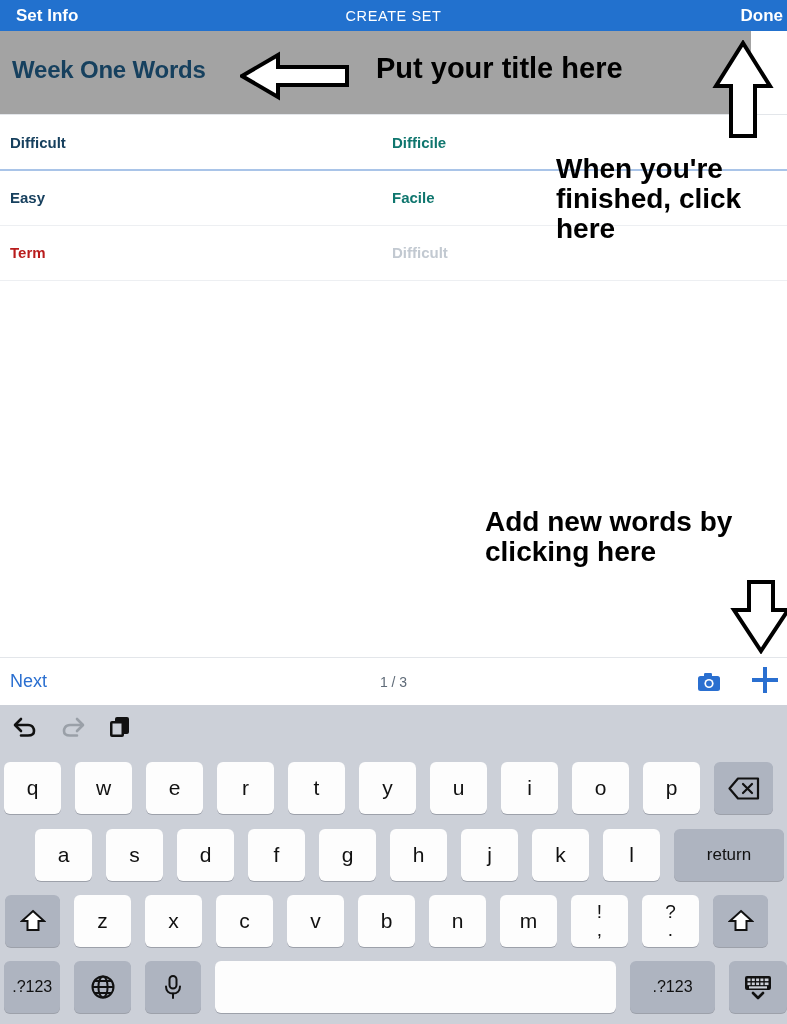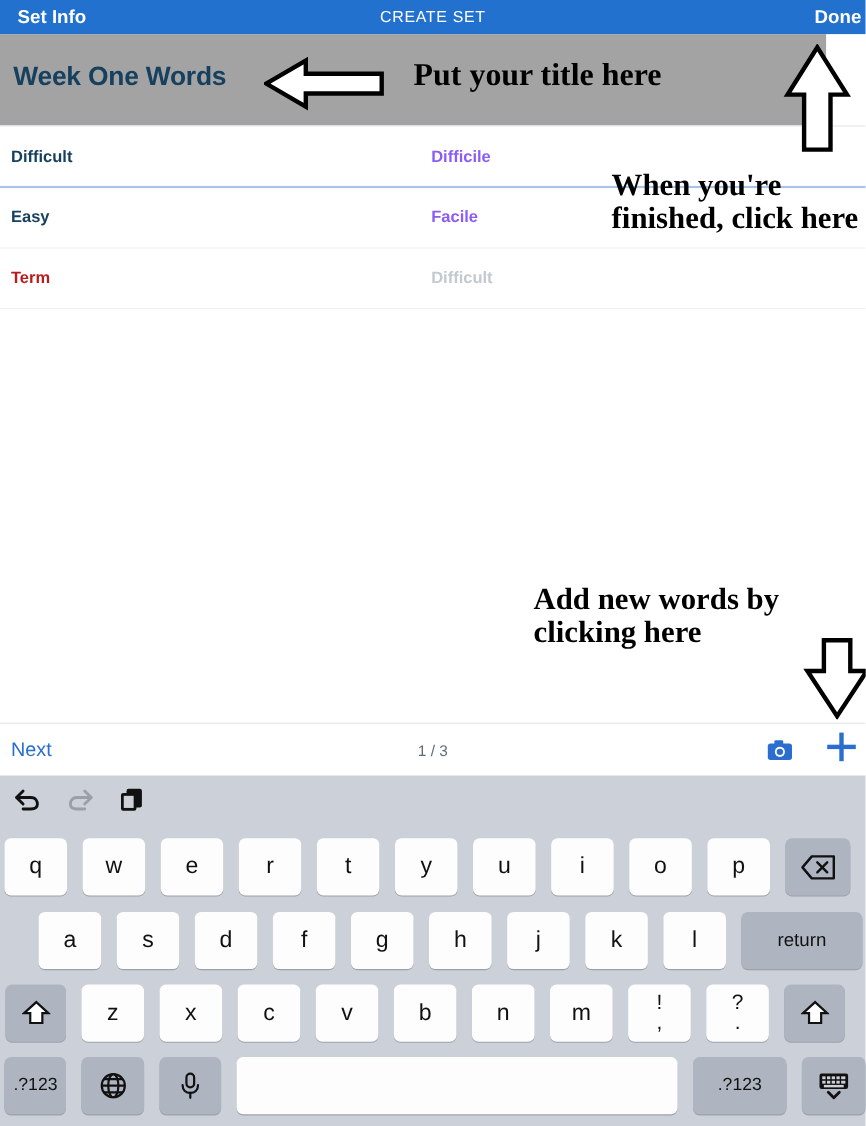--- a/index.html
+++ b/index.html
@@ -46,36 +46,36 @@
   .row {
     position:relative; height:54px; width:787px;
     display:flex; align-items:center;
   }
   .row .term {
     position:absolute; left:10px;
     font-size:15px; font-weight:bold; color:#17405e;
   }
   .row .def {
     position:absolute; left:392px;
-    font-size:15px; font-weight:bold; color:#8b5cf6;
+    font-size:15px; font-weight:bold; color:#0f766e;
   }
   .row.placeholder .term { color:#b91c1c; font-weight:bold; }
   .row.placeholder .def  { color:#c2c9d1; font-weight:bold; }
   .divider { width:787px; height:1px; background:#edeff2; }
   .divider.active { background:#a9c4e8; height:1.5px; }
 
   
   .anno {
     position:absolute;
-    font-family: Liberation Serif, serif;
+    font-family: Liberation Sans, sans-serif;
     font-weight:bold; color:#000; line-height:1.07;
   }
   #anno-title      { left:376px; top:53px; font-size:29px; white-space:nowrap; }
   #anno-done       { left:556px; top:154px; font-size:28px; width:230px; }
-  #anno-add        { left:485px; top:507px; font-size:28px; width:300px;margin-top:24px; }
+  #anno-add        { left:485px; top:507px; font-size:28px; width:300px; }
 
   .arrow-svg { position:absolute; }
   #arrow-left { left:240px; top:50px; }
   #arrow-up   { left:712px; top:40px; }
   #arrow-down { left:730px; top:578px; }
 
   
   .acc-bar {
     position:absolute; left:0; top:657px; width:787px; height:48px;
     background:#fff; border-top:1px solid #e3e6ea;

